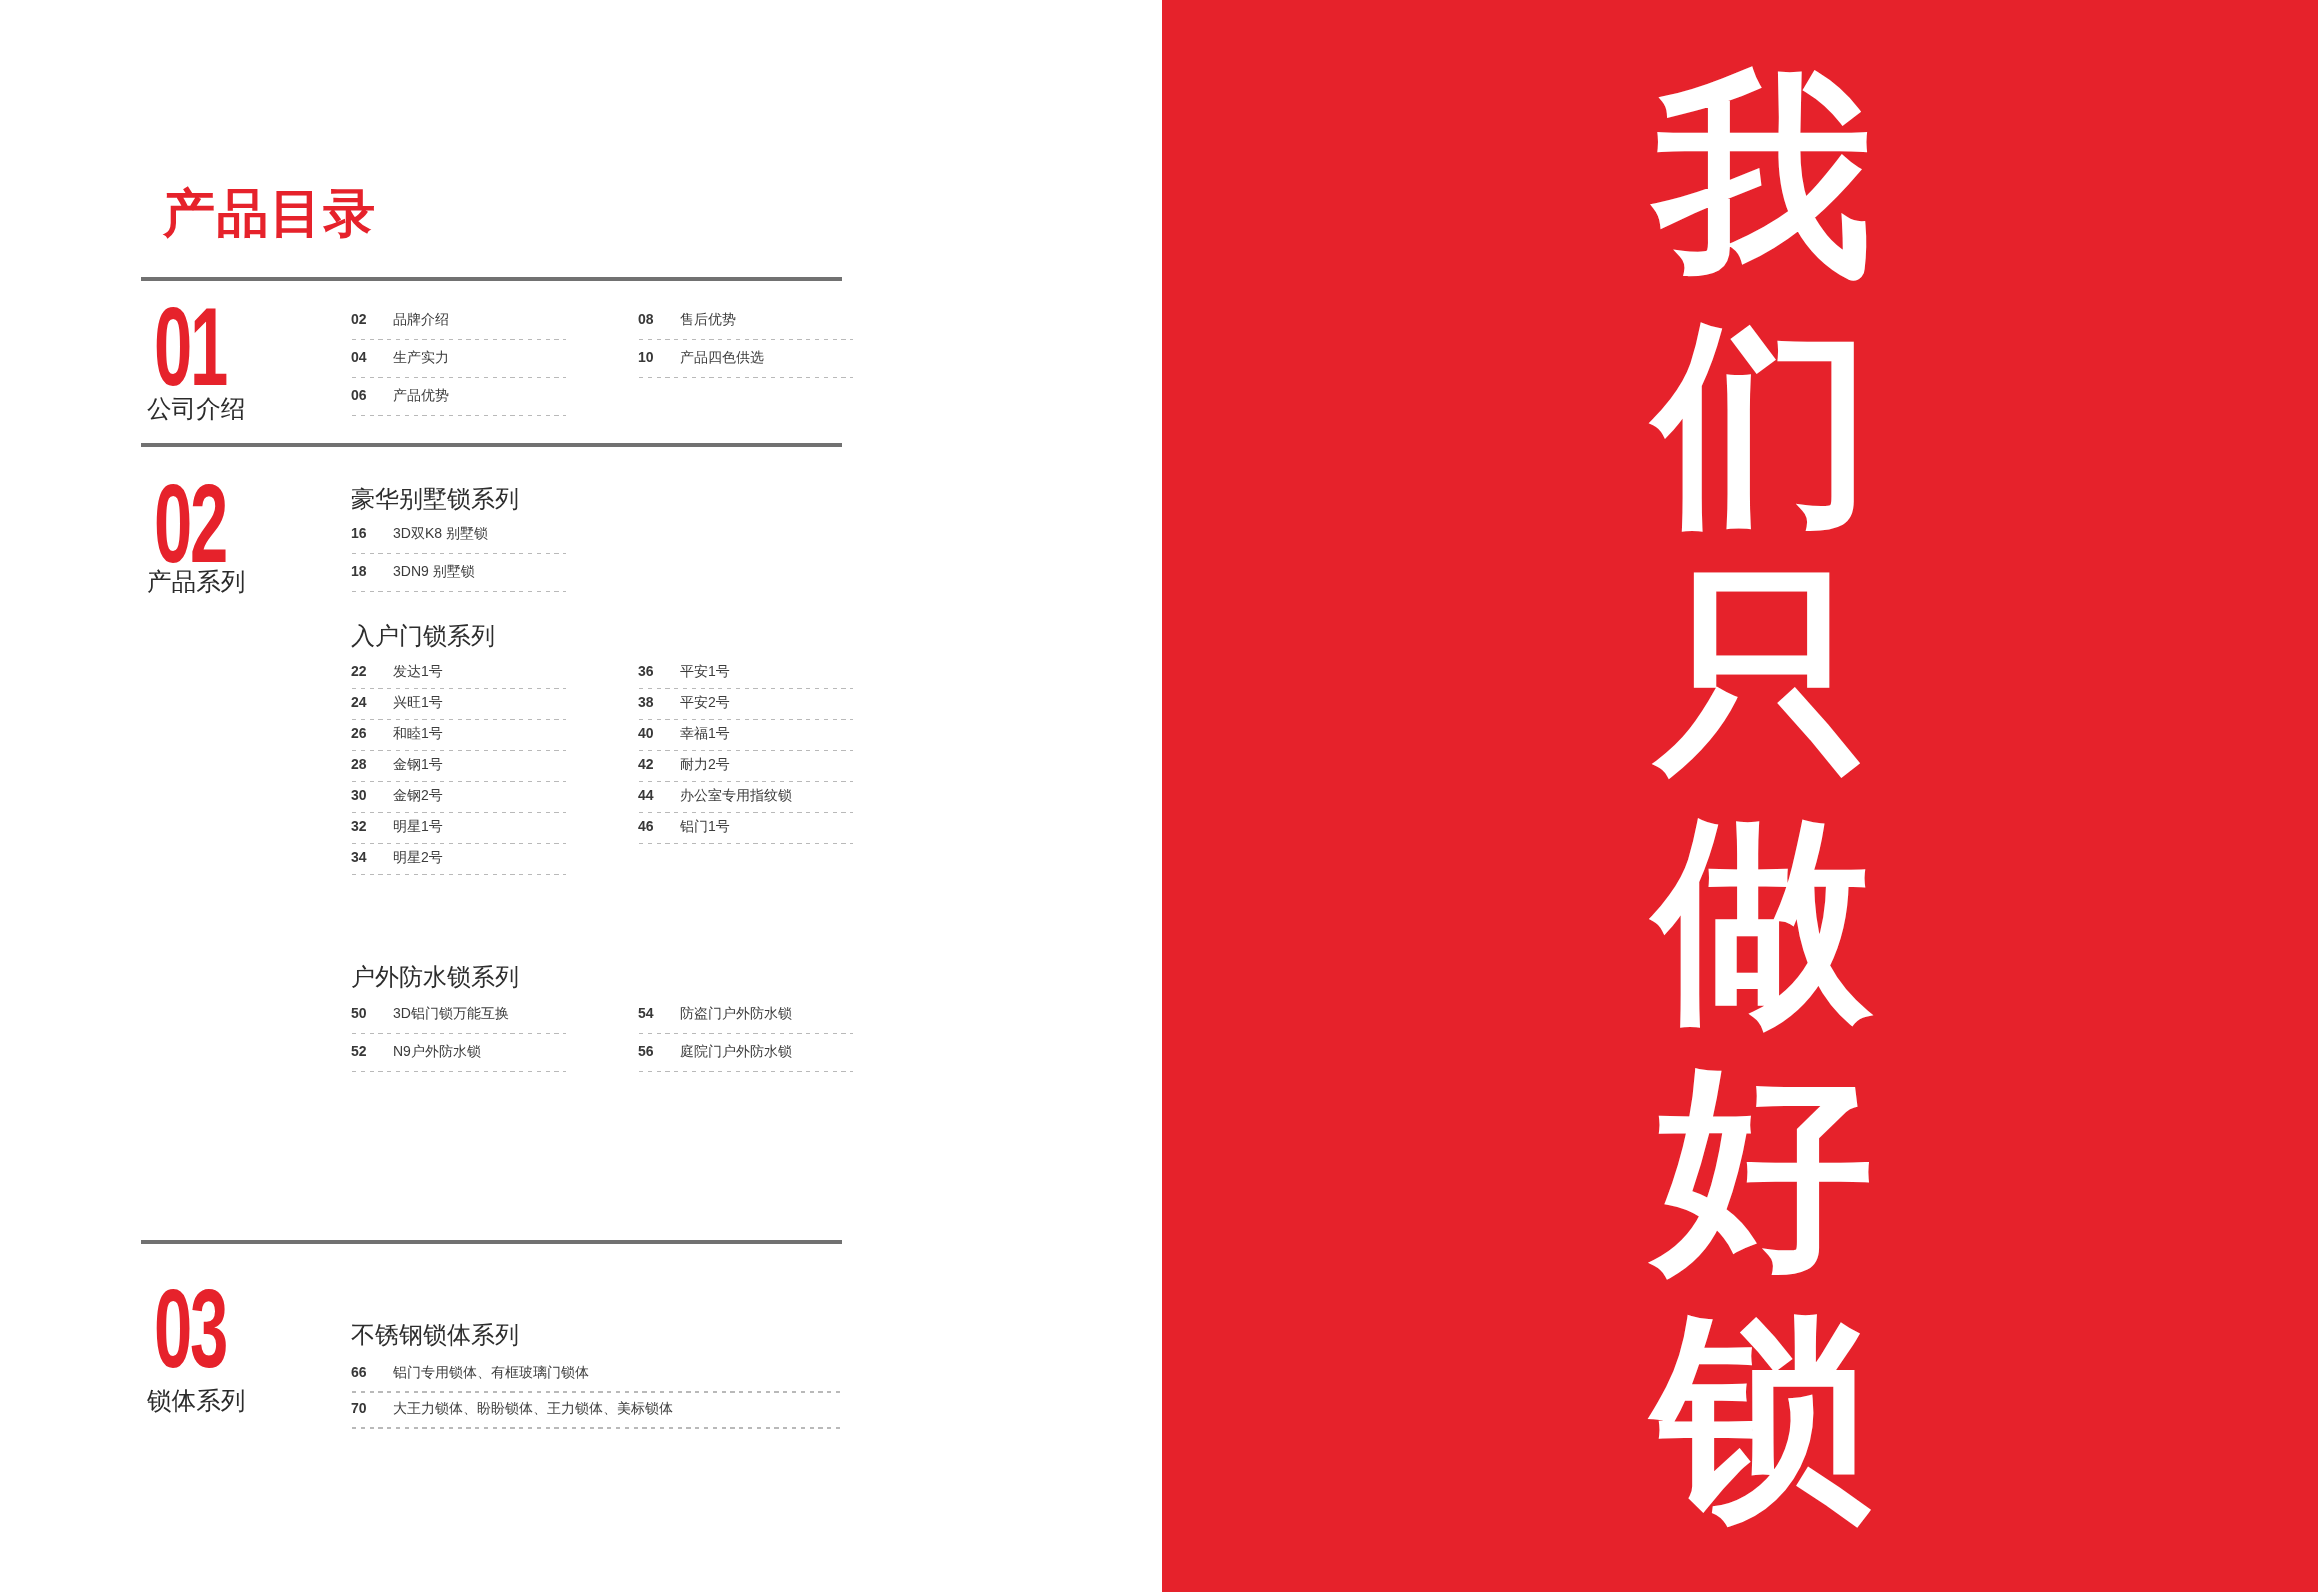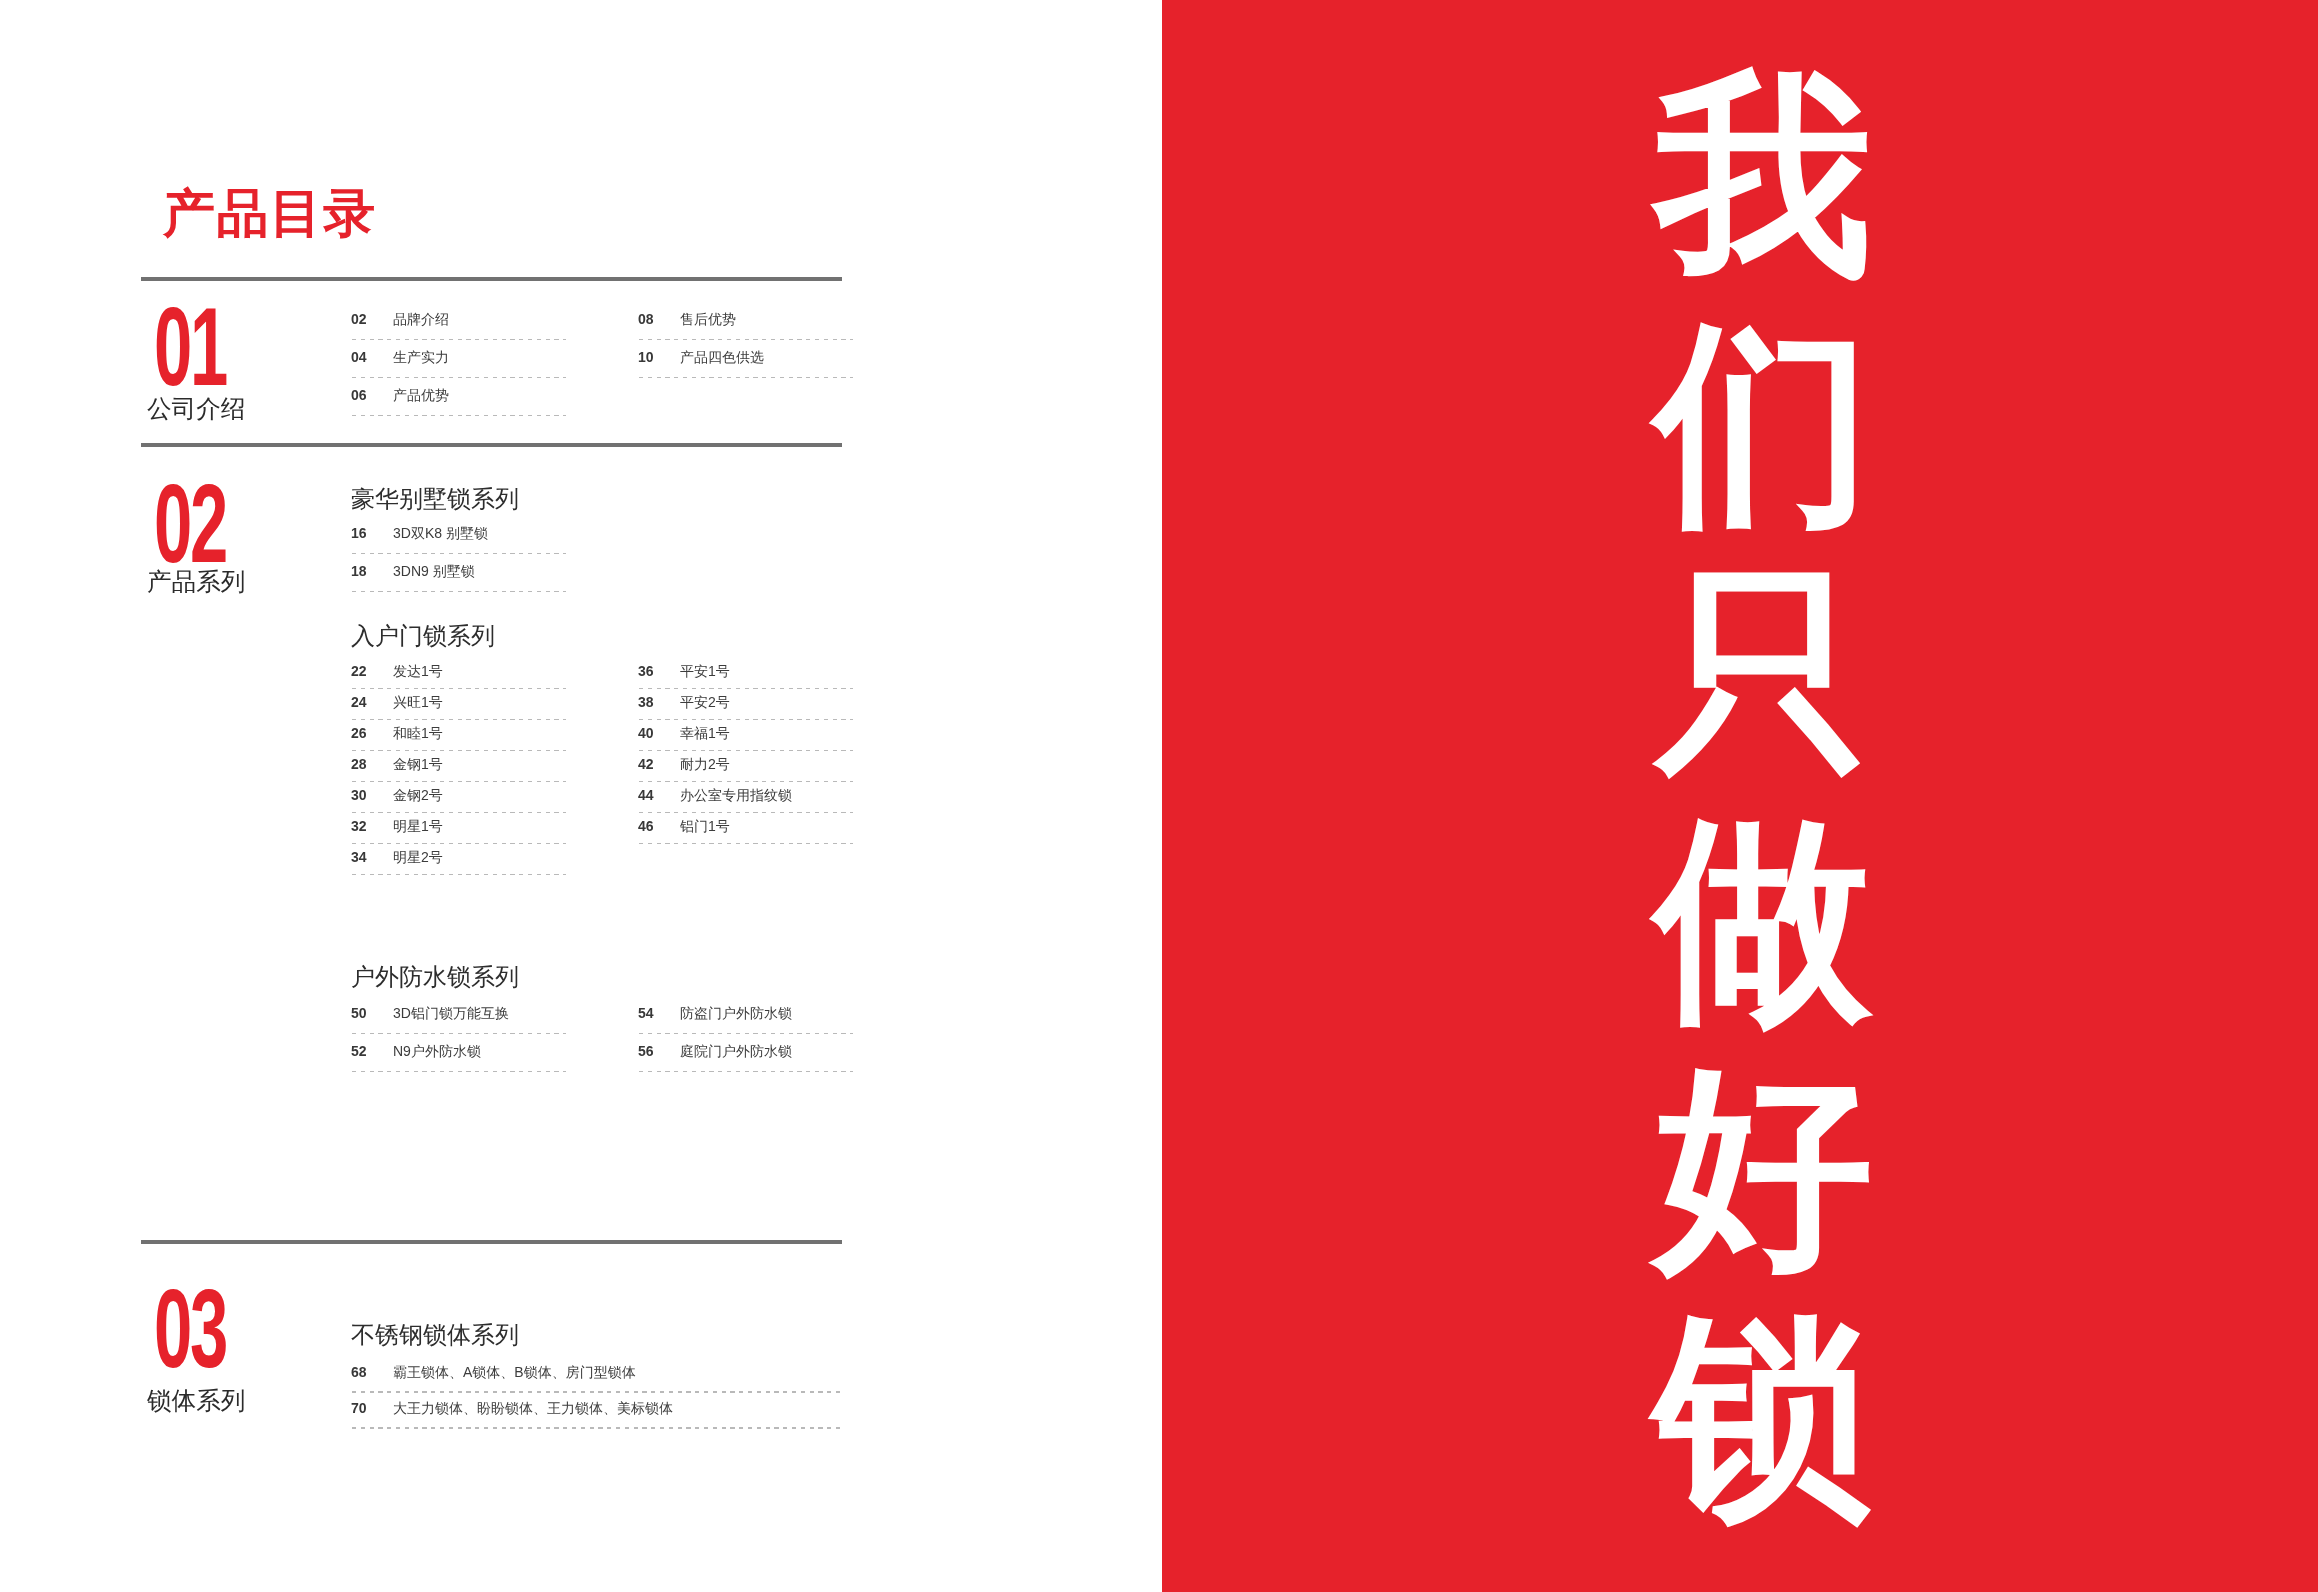--- a/index.html
+++ b/index.html
@@ -179,21 +179,21 @@
           <div class="row"><span class="num">56</span><span class="lab">庭院门户外防水锁</span><i class="dash"></i></div>
         </div>
     </div>
   </section>
 
 
   <section class="group g-body headed">
     <h3>不锈钢锁体系列</h3>
     <div class="cols">
       <div class="col c1">
-          <div class="row"><span class="num">68</span><span class="lab">霸王锁体、A锁体、B锁体、房门型锁体</span><i class="dash"></i></div>
+          <div class="row"><span class="num">66</span><span class="lab">铝门专用锁体、有框玻璃门锁体</span><i class="dash"></i></div>
           <div class="row"><span class="num">70</span><span class="lab">大王力锁体、盼盼锁体、王力锁体、美标锁体</span><i class="dash"></i></div>
         </div>
     </div>
   </section>
 
   <div class="poster">
     <div class="ch">我</div>
     <div class="ch">们</div>
     <div class="ch">只</div>
     <div class="ch">做</div>

